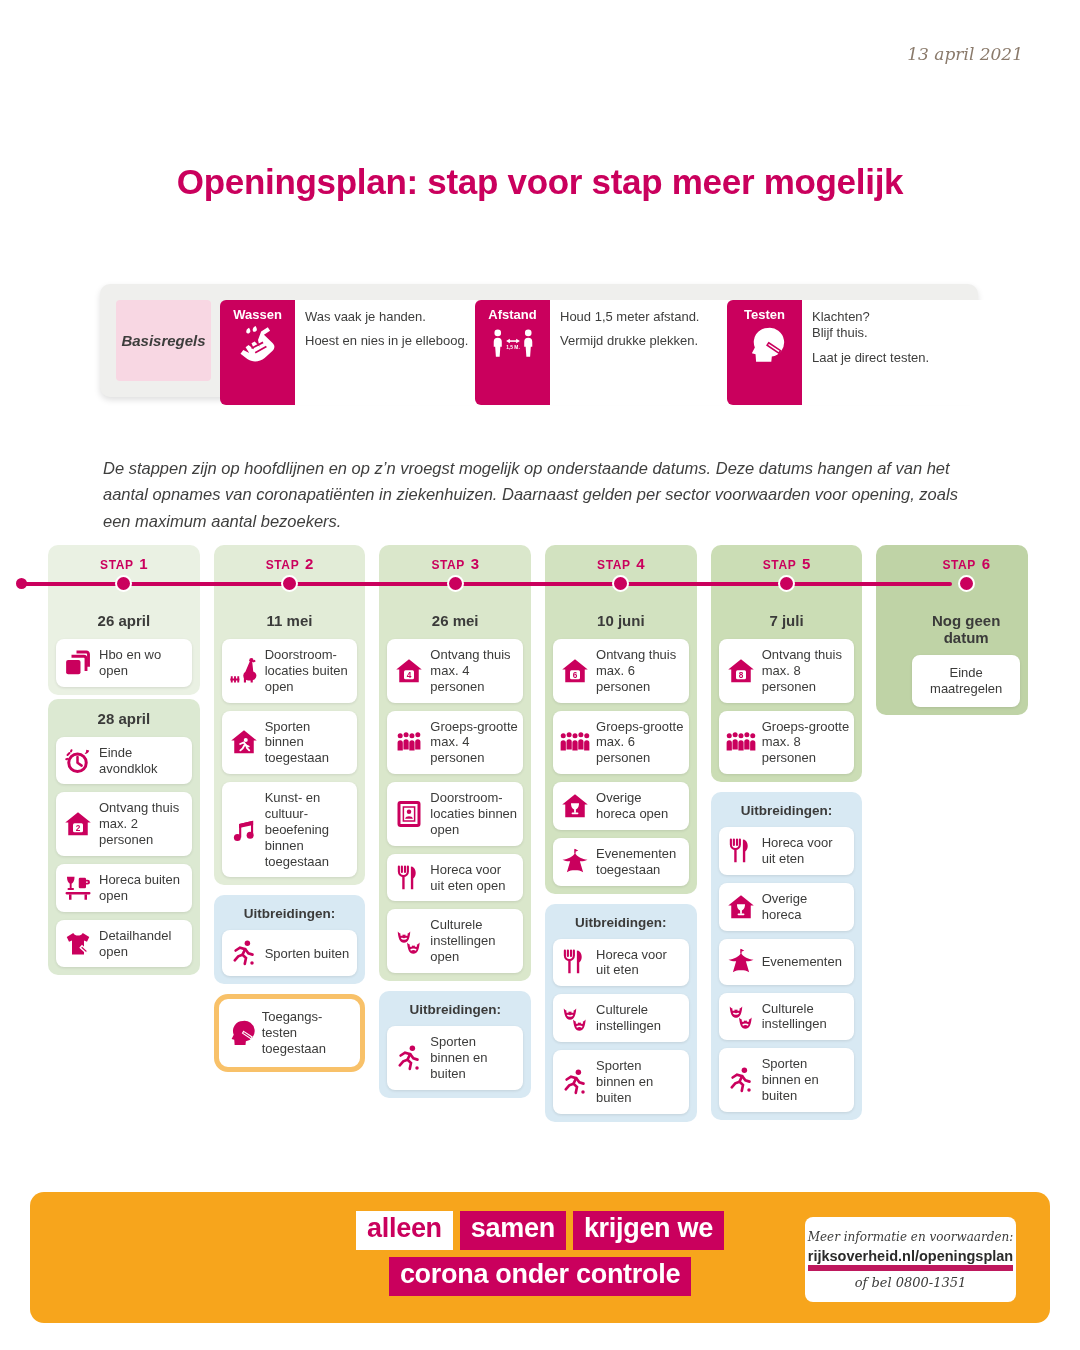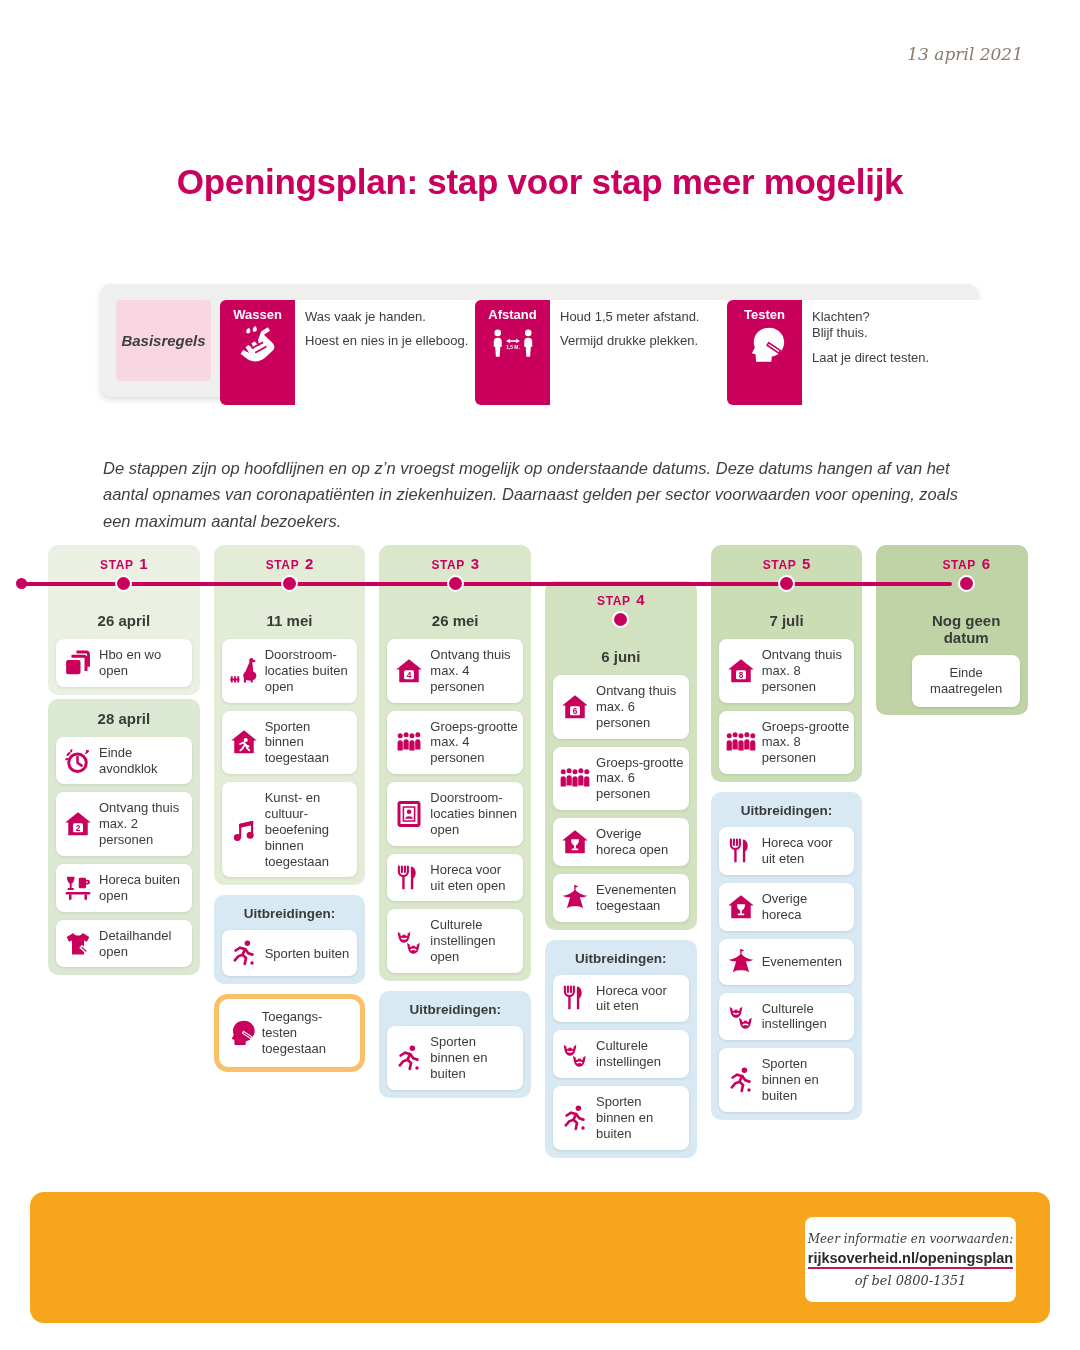--- a/index.html
+++ b/index.html
@@ -59,21 +59,21 @@
 
   
   .footer{left:30px;top:1192px;width:1020px;height:131px;background:var(--yellow);border-radius:14px;}
   .slogan{position:absolute;left:0;right:0;top:19px;display:flex;flex-direction:column;align-items:center;gap:7px;}
   .slogan-row{display:flex;gap:7px;}
   .slg{padding:2px 11px 6px;font-size:27px;font-weight:bold;background:var(--magenta);color:#fff;letter-spacing:-0.3px;}
   .slg.alt{background:#fff;color:var(--magenta);}
   .info{position:absolute;left:775px;top:25px;width:211px;height:85px;background:#fff;border-radius:8px;
         display:flex;flex-direction:column;align-items:center;justify-content:center;gap:4px;}
   .info-line{font-family:"DejaVu Serif",serif;font-style:italic;font-size:12px;color:#3B3B3A;}
-  .info-url{font-weight:bold;font-size:14.5px;color:#2B2B2A;border-bottom:2px solid #be185d;padding-bottom:1px;}
+  .info-url{font-weight:bold;font-size:14.5px;color:#2B2B2A;border-bottom:6px solid #be185d;padding-bottom:1px;}
   .info-line.last{font-size:13px;}
 </style>
 </head>
 <body>
 
 <div class="page">
   <div class="abs issue-date">13 april 2021</div>
   <h1 class="abs title" style="margin:0;">Openingsplan: stap voor stap meer mogelijk</h1>
 
   <div class="abs basisbar">
@@ -346,26 +346,26 @@
                   <path d="M12.9 8.9l-2.1 4.5 2.8 2.6-1 4.7"></path>
                   <path d="M10.8 13.4l-3.4 1.3-2.8 3.2"></path>
                 </g>
                 <circle cx="18.4" cy="19.9" r="1.4" fill="#CA005D"></circle>
               </svg></span>
             <span class="card-label">Sporten binnen en buiten</span>
           </div>
         </div>
       </div>
       <div class="col">
-        <div class="stepbox" style="background: rgb(210, 226, 192); margin-top: 36px;">
+        <div class="stepbox" style="background: rgb(210, 226, 192);">
           <div class="stap-row"><span>STAP </span><span class="stap-num">4</span></div>
           <div class="dot-row">
             <div class="dot"></div>
           </div>
-          <div class="step-date">6 juni</div>
+          <div class="step-date">10 juni</div>
           <div class="card">
             <span class="ic"><svg viewBox="0 0 24 24" width="100%" height="100%">
                 <path d="M12 2.6L1.8 10.8h2.4V21h15.6V10.8h2.4z" fill="#CA005D"></path>
                 <rect x="8" y="11.3" width="8" height="7.3" rx="1.2" fill="#fff"></rect>
                 <text x="12" y="17.2" text-anchor="middle" font-size="6.6" font-weight="bold" fill="#CA005D" font-family="Liberation Sans,sans-serif">6</text>
               </svg></span>
             <span class="card-label">Ontvang thuis max. 6 personen</span>
           </div>
           <div class="card">
             <span class="ic"><svg viewBox="0 0 24 24" width="100%" height="100%">
@@ -556,19 +556,29 @@
           </div>
           <div class="step-date">Nog geen datum</div>
           <div class="card center">
             <span class="card-label">Einde maatregelen</span>
           </div>
         </div>
       </div>
     </div>
 
   <div class="abs footer">
+    <div class="slogan">
+      <div class="slogan-row">
+        <span class="slg alt">alleen</span>
+        <span class="slg">samen</span>
+        <span class="slg">krijgen we</span>
+      </div>
+      <div class="slogan-row">
+        <span class="slg">corona onder controle</span>
+      </div>
+    </div>
     <div class="info">
       <span class="info-line">Meer informatie en voorwaarden:</span>
       <span class="info-url">rijksoverheid.nl/openingsplan</span>
       <span class="info-line last">of bel 0800-1351</span>
     </div>
   </div>
 </div>
 
 </body></html>

